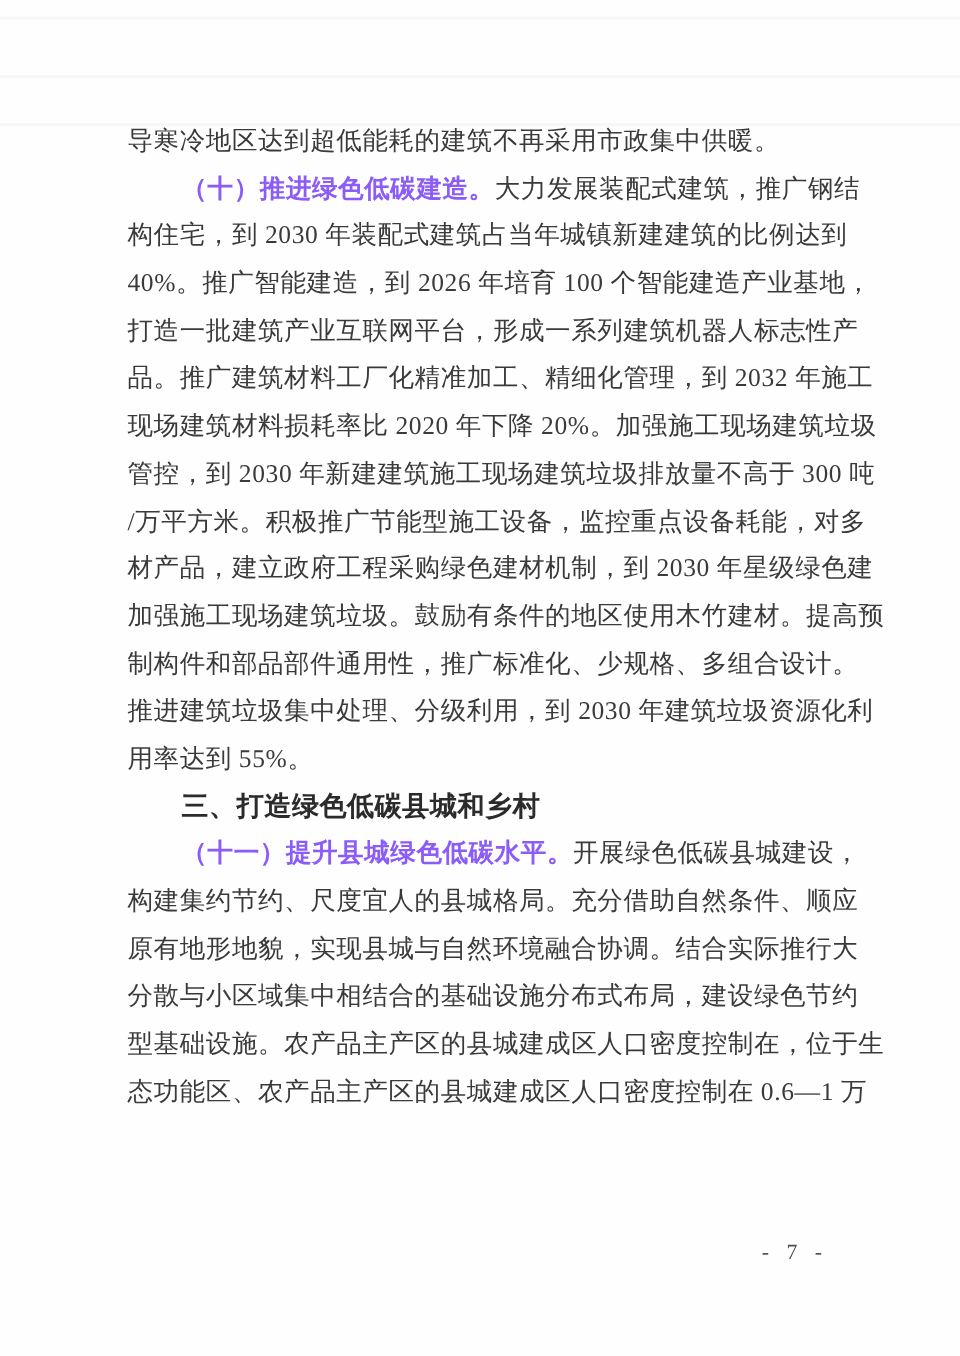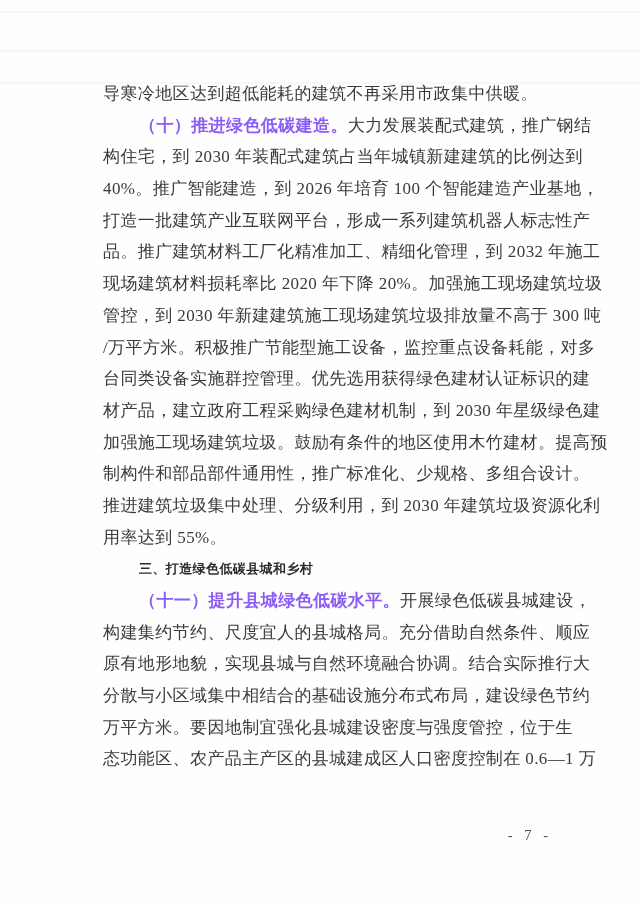--- a/index.html
+++ b/index.html
@@ -33,36 +33,35 @@
     width: 473px;
   }
   .line {
     height: 31.7px;
     line-height: 31.7px;
     font-size: 17px;
     letter-spacing: 0.4px;
     white-space: nowrap;
     text-align: justify;
     text-align-last: justify;
-    margin-left: 18px;
   }
   .line.para-end {
     text-align-last: left;
   }
   .line.indent {
     padding-left: 36px;
   }
   .lead {
     font-weight: bold;
     color: #8b5cf6;
   }
   .line.heading {
     font-family: "Liberation Sans", "DejaVu Sans", sans-serif;
     font-weight: bold;
-    font-size: 13px;
+    font-size: 18px;
     color: #2b2b2b;
     padding-left: 36px;
     text-align: left;
     text-align-last: left;
   }
   .page-number {
     position: absolute;
     top: 827px;
     right: 88px;
     font-family: "Liberation Serif", "DejaVu Serif", serif;
@@ -87,35 +86,34 @@
     <span class="lead">（十）推进绿色低碳建造。</span><span>大力发展装配式建筑，推广钢结</span>
   </div>
 
   <div class="line">构住宅，到 2030 年装配式建筑占当年城镇新建建筑的比例达到</div>
   <div class="line">40%。推广智能建造，到 2026 年培育 100 个智能建造产业基地，</div>
   <div class="line">打造一批建筑产业互联网平台，形成一系列建筑机器人标志性产</div>
   <div class="line">品。推广建筑材料工厂化精准加工、精细化管理，到 2032 年施工</div>
   <div class="line">现场建筑材料损耗率比 2020 年下降 20%。加强施工现场建筑垃圾</div>
   <div class="line">管控，到 2030 年新建建筑施工现场建筑垃圾排放量不高于 300 吨</div>
   <div class="line">/万平方米。积极推广节能型施工设备，监控重点设备耗能，对多</div>
-  <div class="line">台同类设备实施群控管理。优先选用获得绿色建材认证标识的建</div>
   <div class="line">材产品，建立政府工程采购绿色建材机制，到 2030 年星级绿色建</div>
   <div class="line">加强施工现场建筑垃圾。鼓励有条件的地区使用木竹建材。提高预</div>
   <div class="line">制构件和部品部件通用性，推广标准化、少规格、多组合设计。</div>
   <div class="line">推进建筑垃圾集中处理、分级利用，到 2030 年建筑垃圾资源化利</div>
 
   <div class="line para-end">用率达到 55%。</div>
 
   <div class="line heading">三、打造绿色低碳县城和乡村</div>
 
   <div class="line indent para-end">
     <span class="lead">（十一）提升县城绿色低碳水平。</span><span>开展绿色低碳县城建设，</span>
   </div>
 
   <div class="line">构建集约节约、尺度宜人的县城格局。充分借助自然条件、顺应</div>
   <div class="line">原有地形地貌，实现县城与自然环境融合协调。结合实际推行大</div>
   <div class="line">分散与小区域集中相结合的基础设施分布式布局，建设绿色节约</div>
-  <div class="line">万平方米。要因地制宜强化县城建设密度与强度管控，位于生</div>
+  <div class="line">型基础设施。农产品主产区的县城建成区人口密度控制在，位于生</div>
   <div class="line">态功能区、农产品主产区的县城建成区人口密度控制在 0.6—1 万</div>
 
 </div>
 
 <div class="page-number">- 7 -</div>
 
 </body></html>

